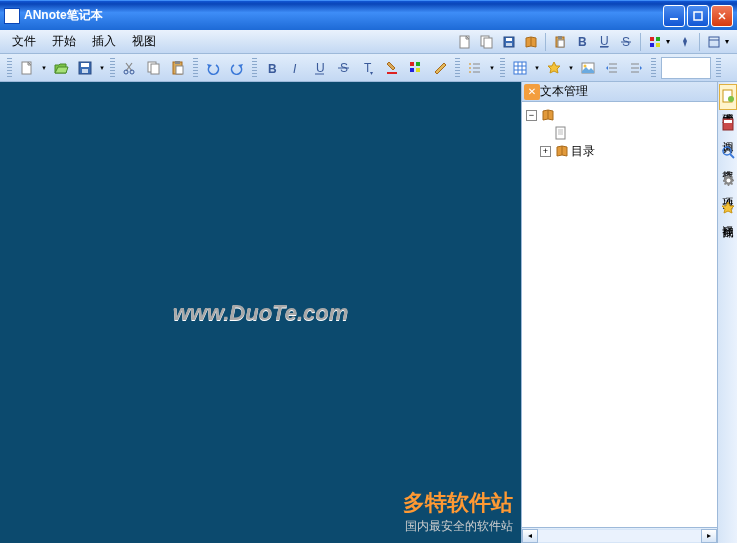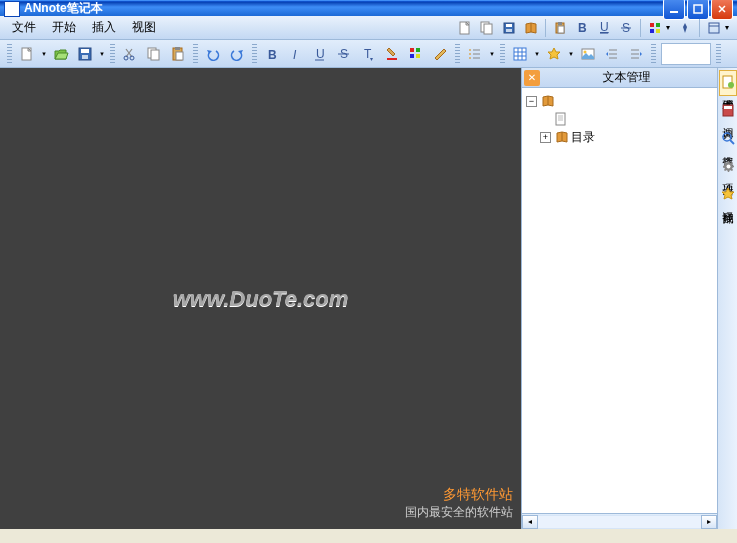--- a/index.html
+++ b/index.html
@@ -1,19 +1,19 @@
 <!DOCTYPE html>
 <html><head>
 <meta charset="utf-8">
 <style>
 * { box-sizing: border-box; margin: 0; padding: 0; font-family: "Microsoft YaHei", SimSun, Tahoma, sans-serif; font-size: 12px; }
 body { width: 737px; height: 543px; background: #ece9d8; overflow: hidden; }
 
 
-.titlebar { height: 16px; background: linear-gradient(#1156d4, #0a46b8 10%, #3e8df7 40%, #1d6ad6); display: flex; align-items: center; padding: 0 4px; border-top: 1px solid #3e8df7; }
+.titlebar { height: 30px; background: linear-gradient(#1156d4, #0a46b8 10%, #3e8df7 40%, #1d6ad6); display: flex; align-items: center; padding: 0 4px; border-top: 1px solid #3e8df7; }
 .titlebar-icon { width: 16px; height: 16px; margin-right: 4px; background: #fff; border: 1px solid #0a46b8; display: inline-block; }
 .titlebar-text { color: #fff; font-weight: bold; flex: 1; }
 .winbtn { width: 22px; height: 22px; margin-left: 2px; border: 1px solid #fff; border-radius: 3px; display: flex; align-items: center; justify-content: center; color: #fff; font-weight: bold; }
 .win-min { background: linear-gradient(#4a8cf0, #1156d4); }
 .win-max { background: linear-gradient(#4a8cf0, #1156d4); }
 .win-close { background: linear-gradient(#f07a5a, #d63a0e); }
 
 
 .menubar { height: 24px; background: linear-gradient(#eaf2fd, #d6e5f7 50%, #c3d8f3); display: flex; align-items: center; padding: 0 4px; border-bottom: 1px solid #9db9d9; }
 .menu-item { padding: 2px 8px; cursor: default; }
@@ -24,31 +24,31 @@
 
 
 .toolbar { height: 28px; background: linear-gradient(#e1edfb, #c3d8f3); display: flex; align-items: center; padding: 0 4px; border-bottom: 1px solid #9db9d9; position: relative; }
 .tb-grip { width: 5px; height: 20px; background: repeating-linear-gradient(to bottom, #8aa8cc 0 1px, transparent 1px 3px); margin: 0 3px; }
 .tb-btn { width: 22px; height: 22px; display: flex; align-items: center; justify-content: center; margin: 0 1px; border: 1px solid transparent; }
 .tb-drop { width: 10px; height: 22px; display: flex; align-items: center; justify-content: center; font-size: 7px; }
 .tb-wide { width: 50px; height: 22px; border: 1px solid #9db9d9; background: #fff; margin: 0 2px; }
 
 
 .main { display: flex; height: calc(543px - 30px - 24px - 28px); }
-.workspace { flex: 1; background: #404040; position: relative; }
+.workspace { flex: 1; background: #0c4a6e; position: relative; }
 .watermark { position: absolute; top: 50%; left: 50%; transform: translate(-50%, -50%); color: #a8a8a8; font-size: 22px; font-weight: bold; font-style: italic; text-shadow: 0 1px 0 #fff; font-family: Arial, sans-serif; white-space: nowrap; }
 .promo { position: absolute; right: 8px; bottom: 8px; text-align: right; }
-.promo-brand { font-size: 14px; font-weight: normal; color: #ff9933; }
+.promo-brand { font-size: 22px; font-weight: bold; color: #ff9933; }
 .promo-sub { font-size: 12px; color: #cfcfcf; }
 
 
 .sidepanel { width: 196px; background: #fff; border-left: 1px solid #9db9d9; display: flex; flex-direction: column; }
 .side-header { height: 20px; background: linear-gradient(#d6e5f7, #c3d8f3); display: flex; align-items: center; border-bottom: 1px solid #9db9d9; }
 .side-close { width: 16px; height: 16px; margin-left: 2px; background: #f39e3e; color: #fff; display: flex; align-items: center; justify-content: center; font-size: 10px; border-radius: 2px; }
-.side-title { flex: 1; text-align: center; padding-right: 4px; }
+.side-title { flex: 1; text-align: left; padding-right: 4px; }
 .tree { flex: 1; padding: 4px 2px; overflow: auto; }
 .tree-row { display: flex; align-items: center; height: 18px; white-space: nowrap; }
 .tree-toggle { width: 11px; height: 11px; border: 1px solid #888; display: inline-flex; align-items: center; justify-content: center; font-size: 9px; line-height: 9px; margin-right: 2px; background: #fff; }
 .tree-icon { width: 14px; height: 14px; margin: 0 2px; display: inline-flex; align-items: center; justify-content: center; }
 .tree-label { }
 .side-scroll { height: 16px; background: linear-gradient(#e1edfb, #c3d8f3); border-top: 1px solid #9db9d9; display: flex; align-items: center; }
 .sb-btn { width: 16px; height: 14px; background: linear-gradient(#fff, #d6e5f7); border: 1px solid #9db9d9; display: flex; align-items: center; justify-content: center; font-size: 8px; }
 .sb-track { flex: 1; height: 14px; background: #eaf2fd; border-top: 1px solid #d6e5f7; border-bottom: 1px solid #d6e5f7; }
 
 

